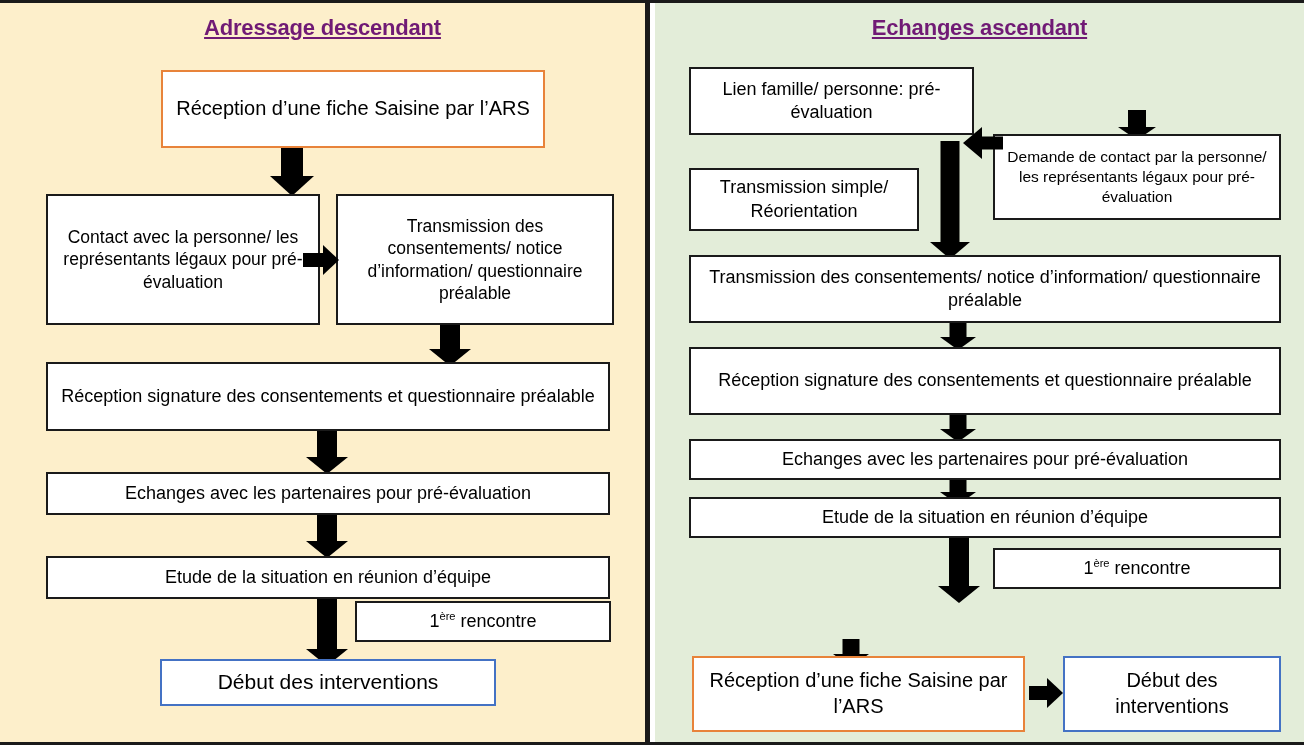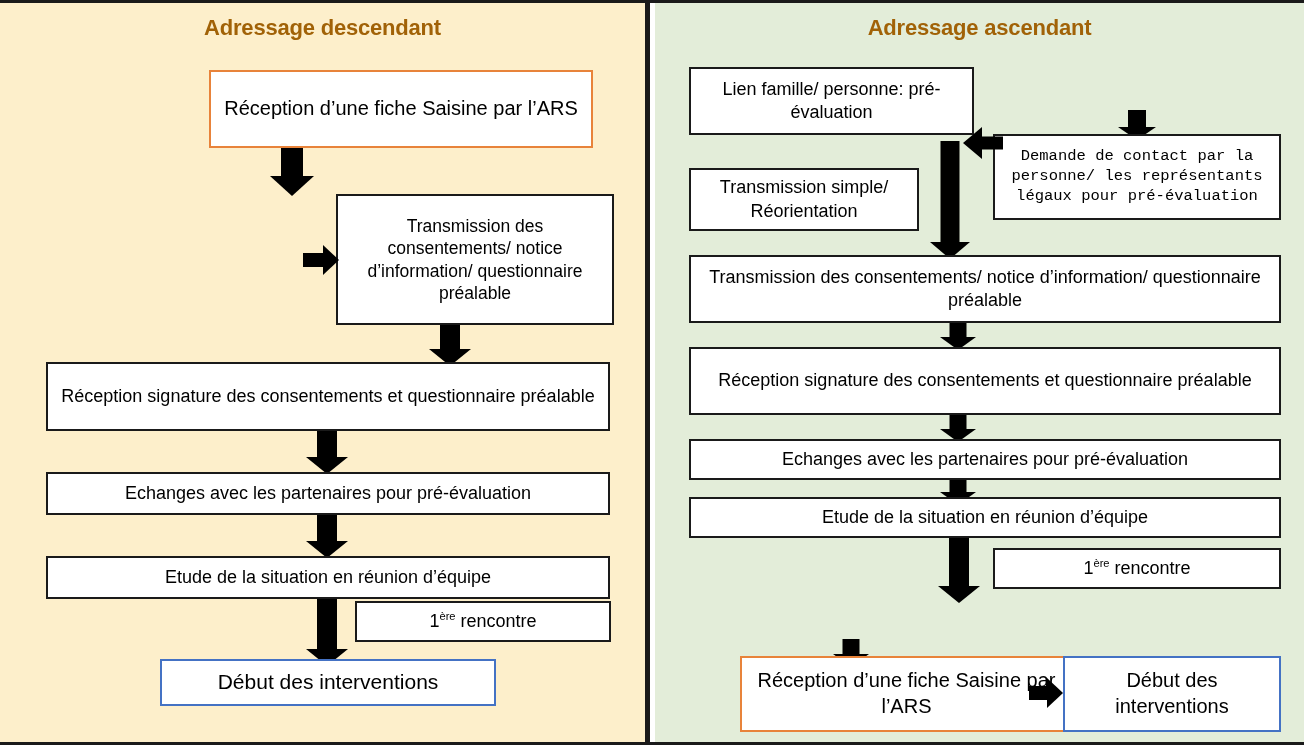--- a/index.html
+++ b/index.html
@@ -38,40 +38,41 @@
     width: 649px;
     background: #E3EDD9;
   }
   .panel-title {
     position: absolute;
     top: 12px;
     width: 100%;
     text-align: center;
     font-size: 22px;
     font-weight: bold;
-    color: #a16207;
+    color: #701a75;
     letter-spacing: -0.2px;
+    text-decoration: underline;
   }
   
   .box {
     position: absolute;
     box-sizing: border-box;
     background: #ffffff;
     border: 2.5px solid #1a1a1a;
     display: flex;
     align-items: center;
     justify-content: center;
     text-align: center;
     color: #000000;
     line-height: 1.28;
     padding: 2px 6px;
     z-index: 3;
   }
   .box .txt { display: block; width: 100%; }
-  .box.orange { border: 2.5px solid #E8833A; margin-left: 48px; }
+  .box.orange { border: 2.5px solid #E8833A; }
   .box.blue   { border: 2.5px solid #4472C4; }
 
   
   .arrow-down {
     position: absolute;
     z-index: 2;
   }
   .arrow-down .shaft {
     position: absolute;
     left: 50%;
@@ -146,20 +147,23 @@
   </div>
 
   <div class="box orange" style="left:161px; top:67px; width:384px; height:78px; font-size:20px;">
     <span class="txt">Réception d’une fiche Saisine par l’ARS</span>
   </div>
   <div class="arrow-down" style="left:270px; top:145px; width:44px; height:48px;">
     <div class="shaft" style="width:22px; height:30px;"></div>
     <div class="head" style="border-left-width:22px; border-right-width:22px; border-top-width:20px;"></div>
   </div>
 
+  <div class="box" style="left:46px; top:191px; width:274px; height:131px; font-size:17.5px;">
+    <span class="txt">Contact avec la personne/ les représentants légaux pour pré-évaluation</span>
+  </div>
 
   <div class="arrow-right" style="left:303px; top:240px; width:36px; height:34px;">
     <div class="shaft" style="width:22px; height:14px;"></div>
     <div class="head" style="border-top-width:15px; border-bottom-width:15px; border-left-width:16px;"></div>
   </div>
 
   <div class="box" style="left:336px; top:191px; width:278px; height:131px; font-size:17.5px;">
     <span class="txt">Transmission des consentements/ notice d’information/ questionnaire préalable</span>
   </div>
 
@@ -197,34 +201,34 @@
 
   <div class="box" style="left:355px; top:598px; width:256px; height:41px; font-size:18px;">
     <span class="txt"><span>1</span><sup>ère</sup><span> rencontre</span></span>
   </div>
 
   <div class="box blue" style="left:160px; top:656px; width:336px; height:47px; font-size:21px;">
     <span class="txt">Début des interventions</span>
   </div>
 
   <div class="panel panel-right">
-    <div class="panel-title">Adressage ascendant</div>
+    <div class="panel-title">Echanges ascendant</div>
   </div>
 
   <div class="box" style="left:689px; top:64px; width:285px; height:68px; font-size:18px;">
     <span class="txt">Lien famille/ personne: pré-évaluation</span>
   </div>
 
 
   <div class="arrow-down" style="left:1118px; top:107px; width:38px; height:30px;">
     <div class="shaft" style="width:18px; height:18px;"></div>
     <div class="head" style="border-left-width:19px; border-right-width:19px; border-top-width:13px;"></div>
   </div>
 
-  <div class="box" style="left:993px; top:131px; width:288px; height:86px; font-size:15.5px;font-family:Liberation Mono, monospace;">
+  <div class="box" style="left:993px; top:131px; width:288px; height:86px; font-size:15.5px;">
     <span class="txt">Demande de contact par la personne/ les représentants légaux pour pré-évaluation</span>
   </div>
 
   <div class="arrow-left" style="left:963px; top:123px; width:40px; height:34px;">
     <div class="shaft" style="width:22px; height:13px;"></div>
     <div class="head" style="border-top-width:16px; border-bottom-width:16px; border-right-width:19px;"></div>
   </div>
 
   <div class="box" style="left:689px; top:165px; width:230px; height:63px; font-size:18px;">
     <span class="txt">Transmission simple/ Réorientation</span>

